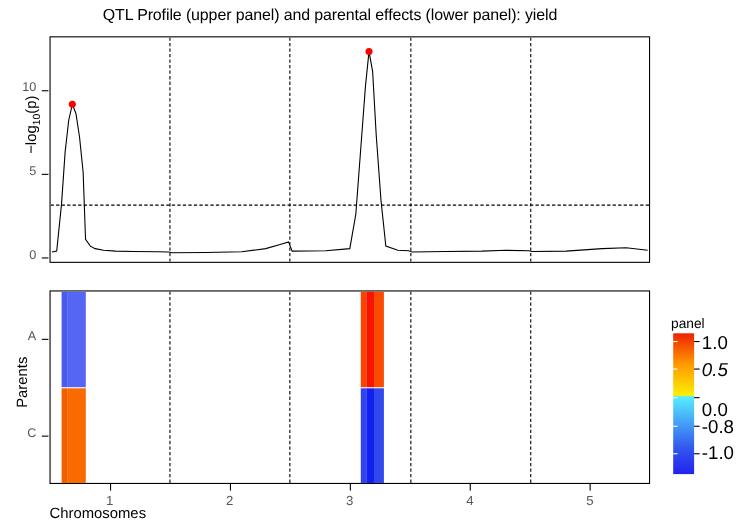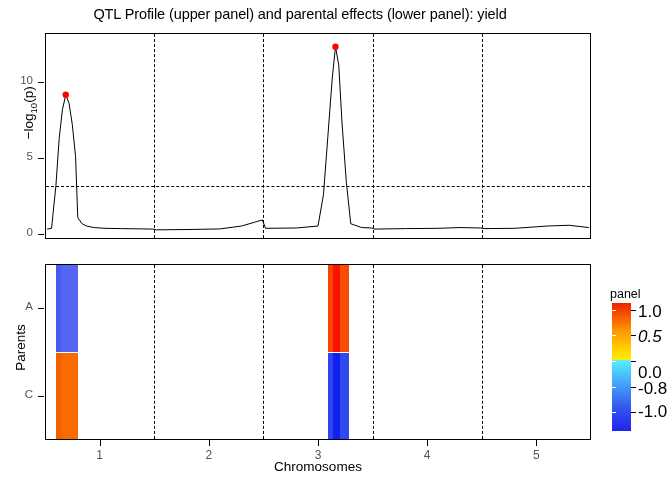--- a/index.html
+++ b/index.html
@@ -119,21 +119,21 @@
     transform: rotate(-90deg);
     font-size: 13.5px;
     color: #000000;
     white-space: nowrap;
   }
   #xaxis-title {
     position: absolute;
     left: 45px;
     top: 459px;
     width: 546px;
-    text-align: center;
+    text-align: left;
     font-size: 13.5px;
     color: #000000;
   }
   .effect-bar {
     position: absolute;
   }
   #legend-title {
     position: absolute;
     left: 610px;
     top: 287px;

